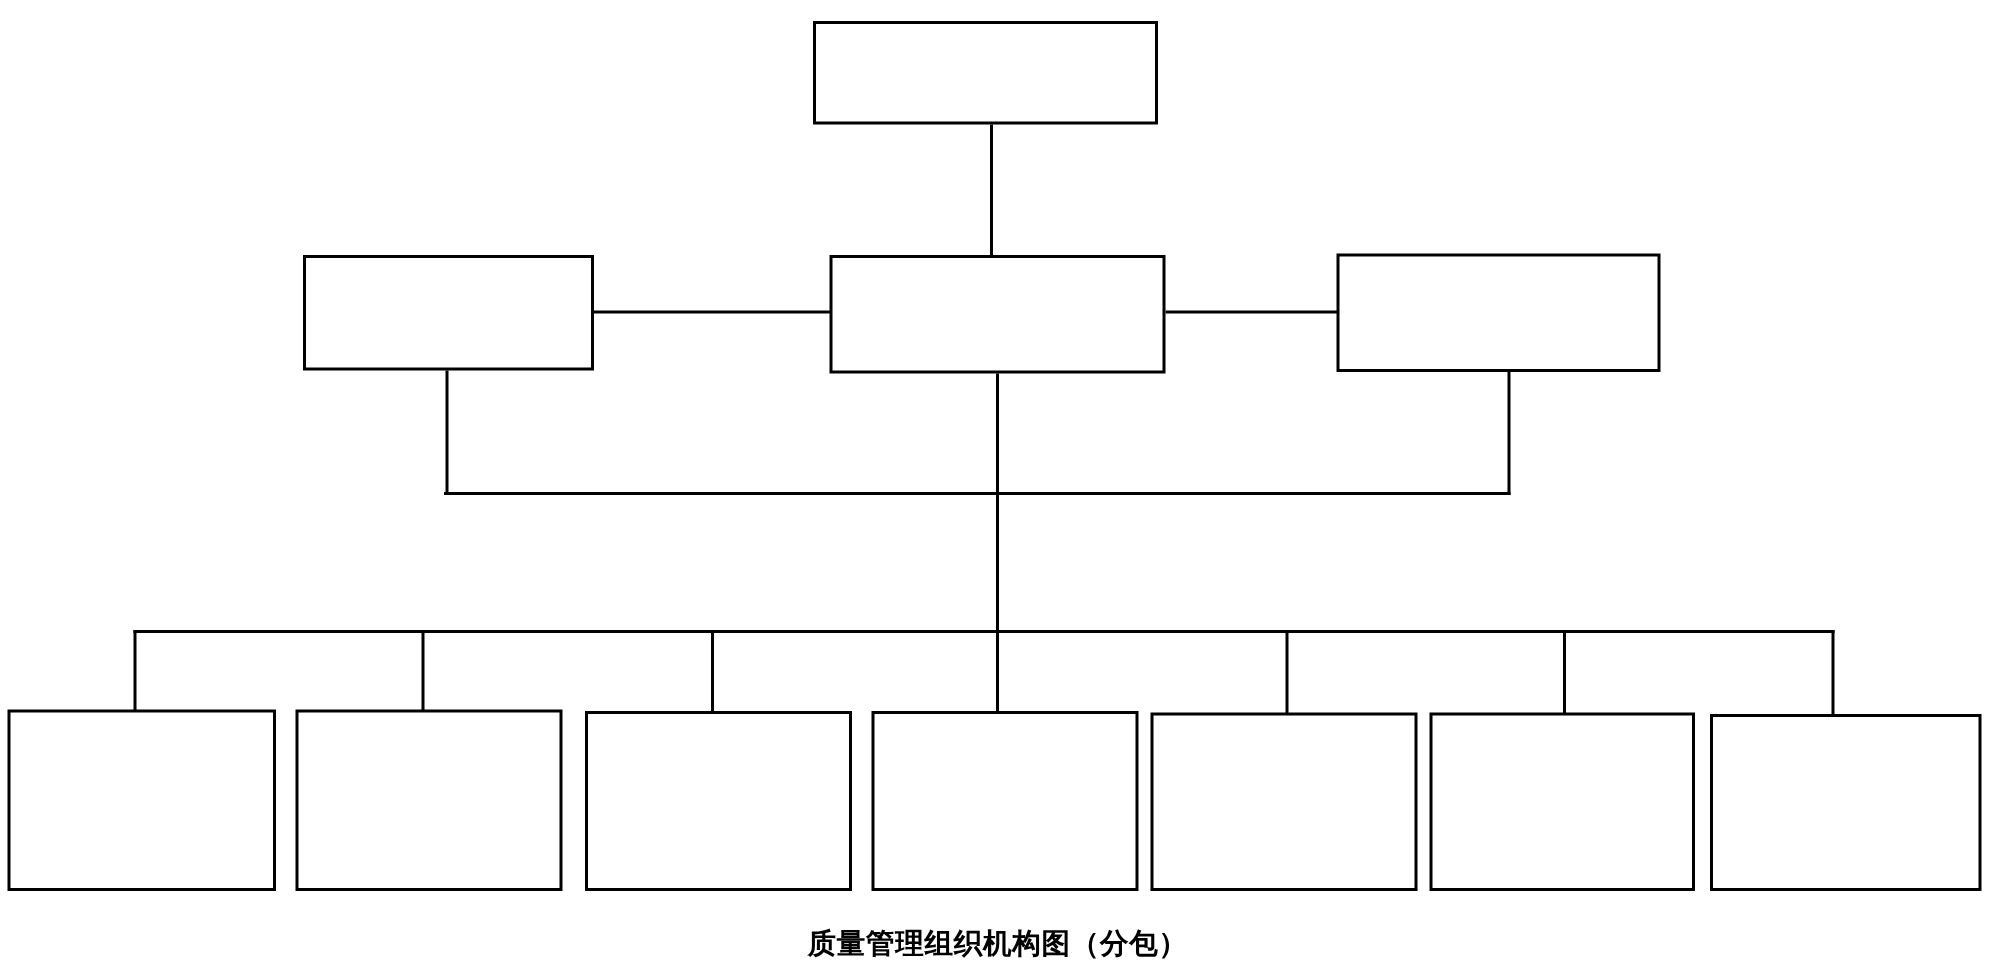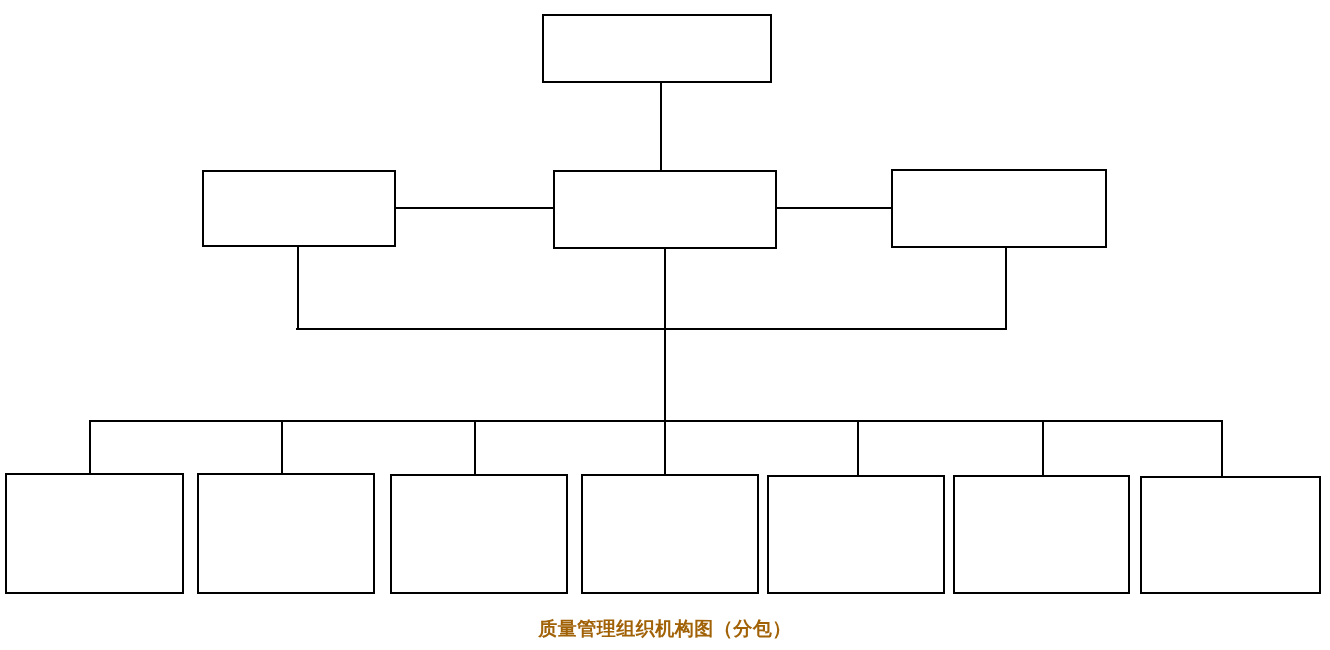--- a/index.html
+++ b/index.html
@@ -42,21 +42,21 @@
   .conn-h {
     height: 2px;
   }
   #chart-caption {
     position: absolute;
     left: 0;
     right: 0;
     text-align: center;
     font-size: 19px;
     font-weight: bold;
-    color: #a16207;
+    color: #000000;
     letter-spacing: 0.5px;
     font-family: "Liberation Serif", "DejaVu Serif", serif;
   }
 </style>
 </head>
 <body>
 
 <div id="chart-root">
   <div id="boxes-layer">
       <div class="node-box" style="left: 542px; top: 14px; width: 230px; height: 69px; border-color: rgb(0, 0, 0); background: rgb(255, 255, 255);"></div>

